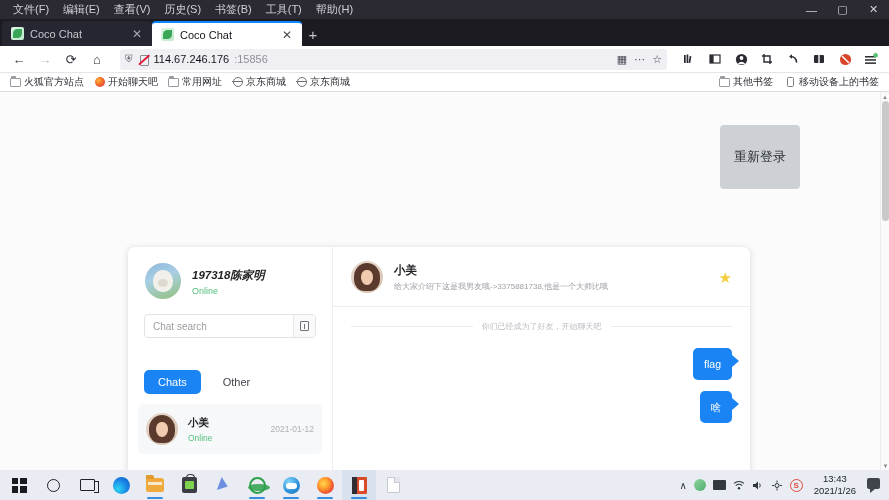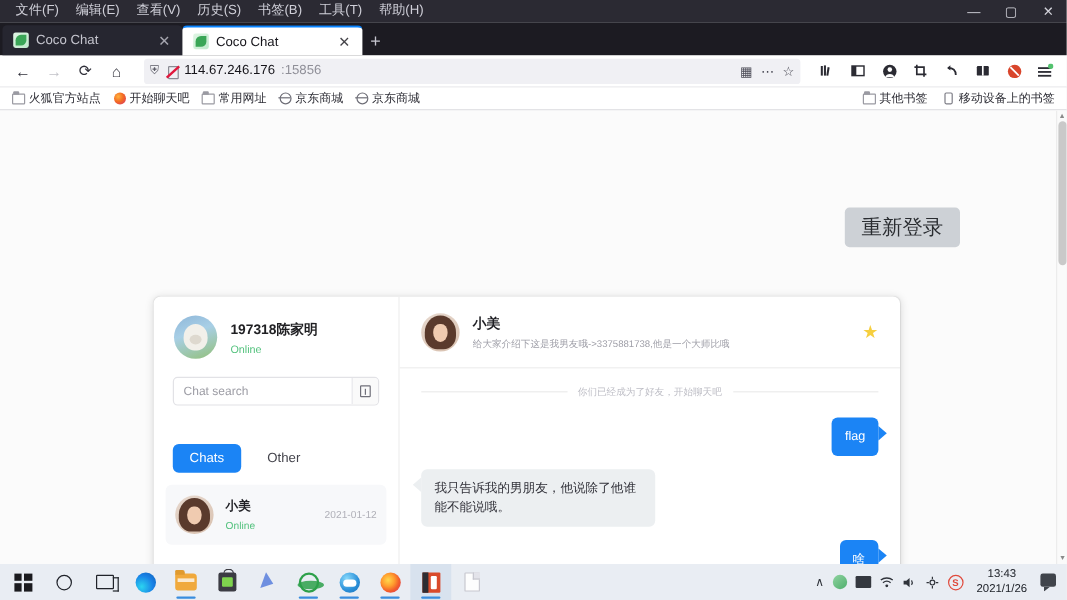--- a/index.html
+++ b/index.html
@@ -112,21 +112,21 @@
               font-size: 6px; color: #8a8a8a; }
   .sb-thumb { position: absolute; top: 9px; left: 1px; width: 7px; height: 120px;
               background: #c9c9c9; border-radius: 4px; }
   .sb-arrow.bot { position: absolute; bottom: 0; width: 9px; }
 
   .page { position: absolute; inset: 0 9px 0 0; }
 
   .relogin-wrap { position: absolute; right: 80px; top: 33px; }
   .relogin-btn {
     background: #cdd1d6; color: #2a2d31; border: none; border-radius: 4px;
-    padding: 5px 14px; font-size: 17px; font-family: "Liberation Sans", sans-serif; margin-top: 48px;
+    padding: 23px 14px; font-size: 13px; font-family: "Liberation Sans", sans-serif;
   }
 
   .chat-card {
     position: absolute; left: 128px; top: 155px; width: 622px; height: 288px;
     background: #ffffff; border-radius: 6px;
     box-shadow: 0 1px 7px rgba(0,0,0,0.13), 0 0 1px rgba(0,0,0,0.08);
     display: flex; overflow: hidden;
   }
 
   
@@ -136,21 +136,21 @@
   .av-dog { width: 36px; height: 36px;
     background: linear-gradient(160deg,#8fb7d9 0%,#a8cfe6 40%,#93c07a 100%); }
   .av-dog::before {
     content:""; position:absolute; left:8px; top:7px; width:20px; height:22px;
     border-radius: 50% 50% 45% 45%; background: #f2f0ea;
   }
   .av-dog::after {
     content:""; position:absolute; left:13px; top:16px; width:10px; height:8px;
     border-radius: 50%; background: #ded9cf;
   }
-  .me-name { font-size: 11.5px; color: #1f1f22; font-weight: 600; line-height: 16px; }
+  .me-name { font-size: 11.5px; color: #1f1f22; font-weight: 600; line-height: 16px; font-style: italic; }
   .me-status { font-size: 9px; color: #54c27e; margin-top: 3px; }
 
   .search-row { padding: 3px 16px 14px 16px; display: flex; }
   .search-box {
     flex: 1; display: flex; align-items: stretch; height: 24px;
     border: 1px solid #e2e2e6; border-radius: 4px; overflow: hidden; background: #fff;
   }
   .search-input {
     flex: 1; border: none; outline: none; padding: 0 8px; font-size: 10px; color: #3c3c42;
     font-family: "Liberation Sans", sans-serif; background: transparent;
@@ -497,23 +497,20 @@
           <div class="msgs">
             <div class="sys-divider">
               <span class="line"></span>
               <span class="txt">你们已经成为了好友，开始聊天吧</span>
               <span class="line"></span>
             </div>
 
             <div class="row out">
               <div class="bubble out">flag</div>
             </div>
-            <div class="row in">
-              <div class="bubble in">我只告诉我的男朋友，他说除了他谁能不能说哦。</div>
-            </div>
             <div class="row out">
               <div class="bubble out">啥</div>
             </div>
           </div>
 
         </div>
 
       </div>
     </div>
 

